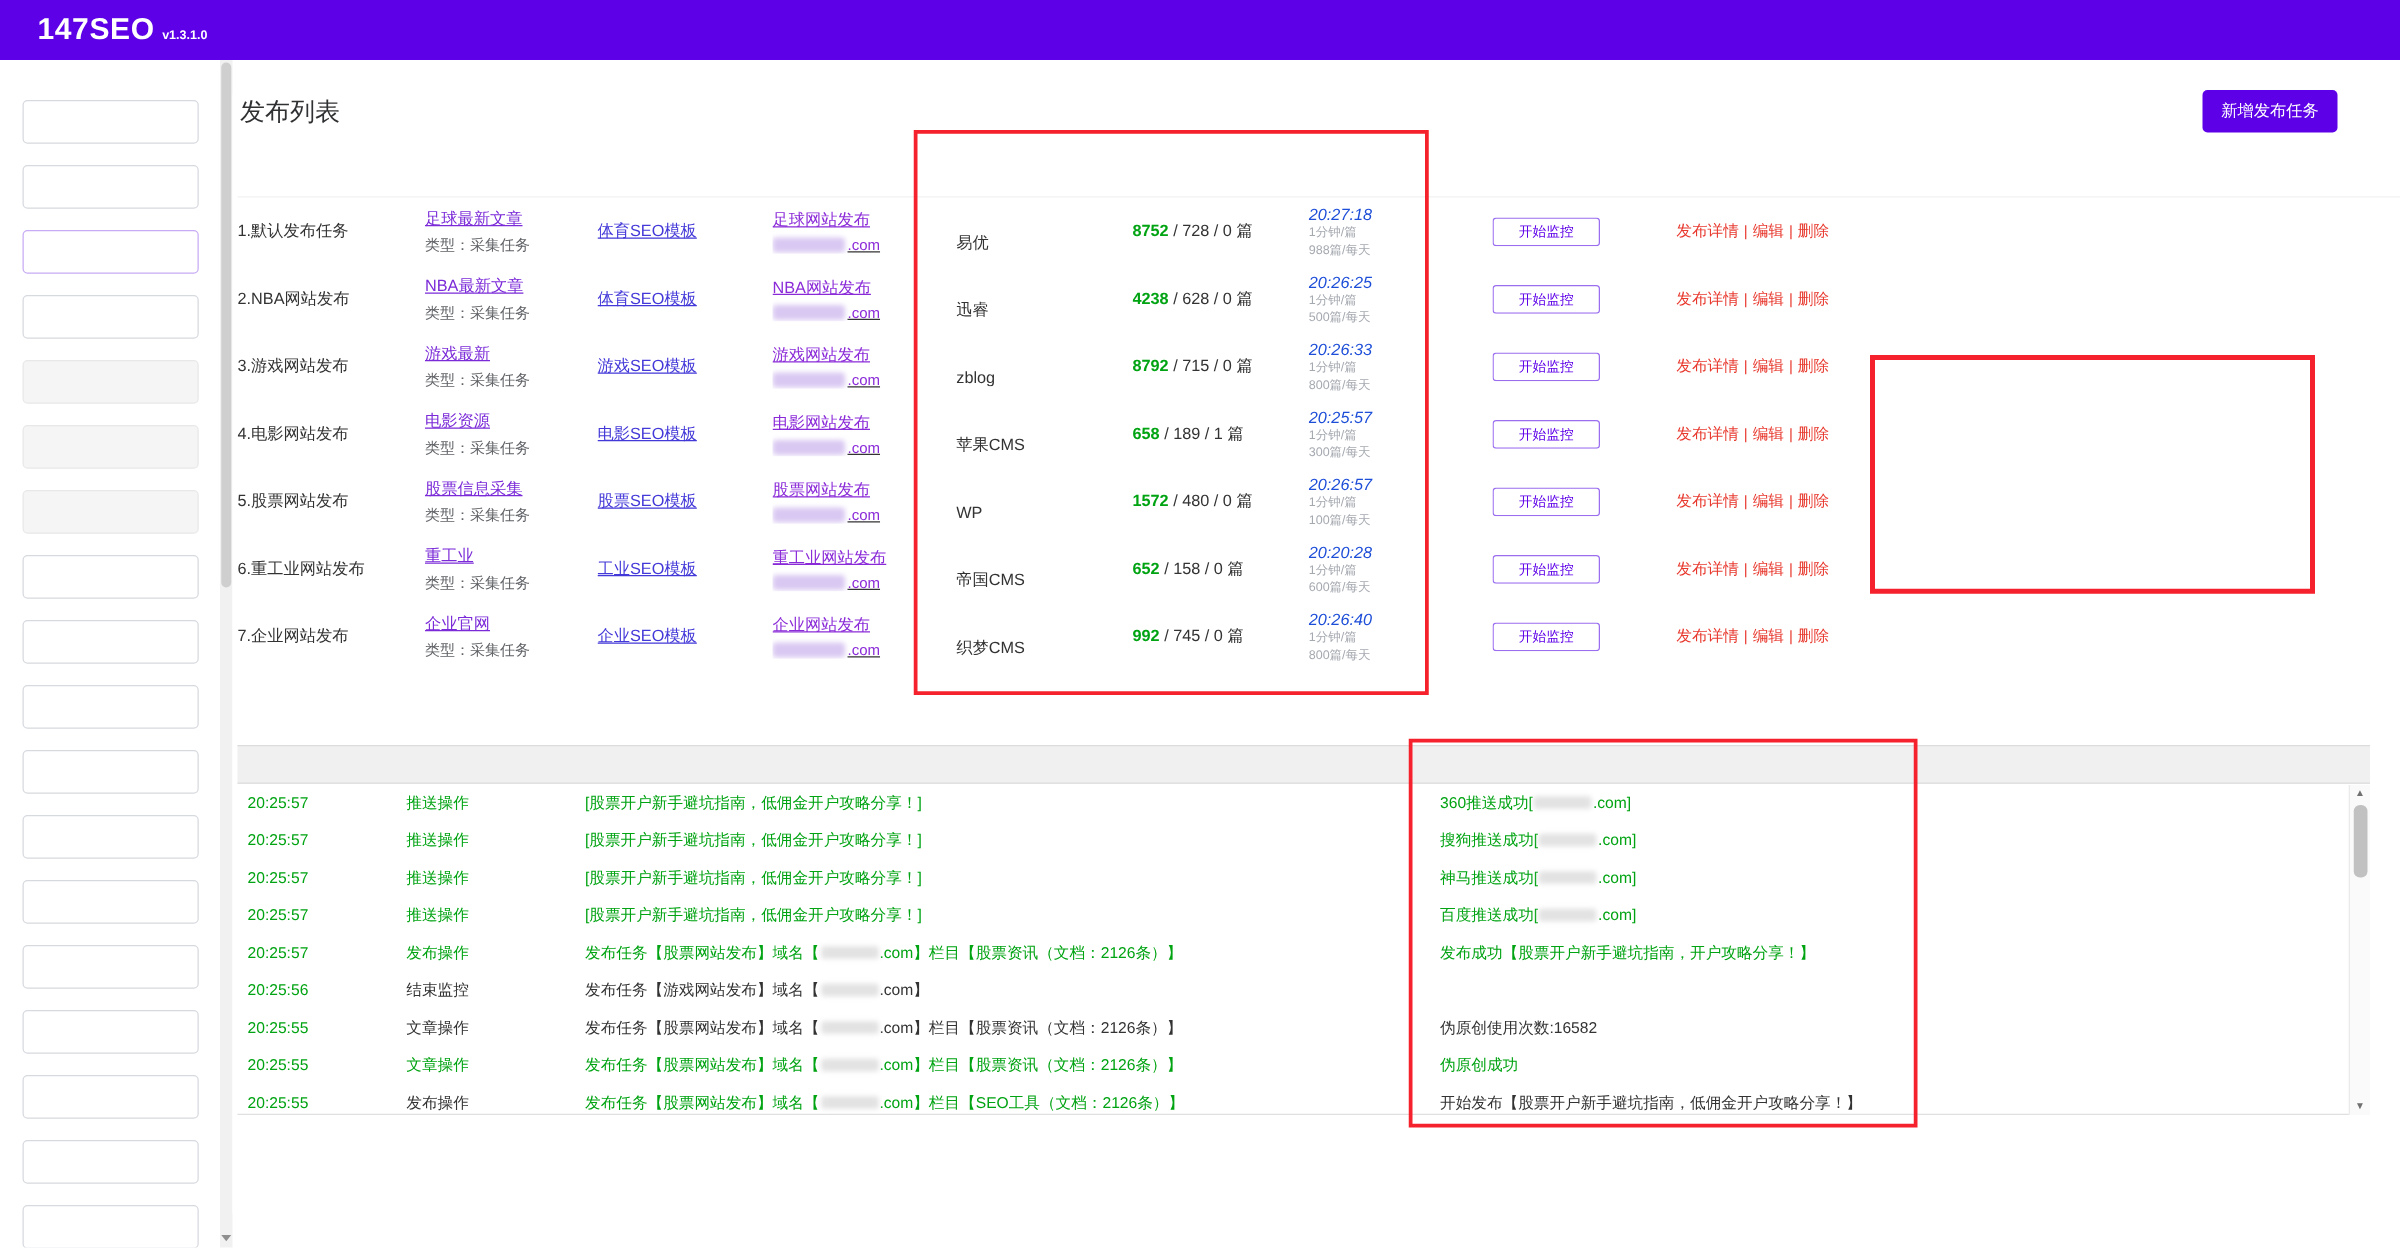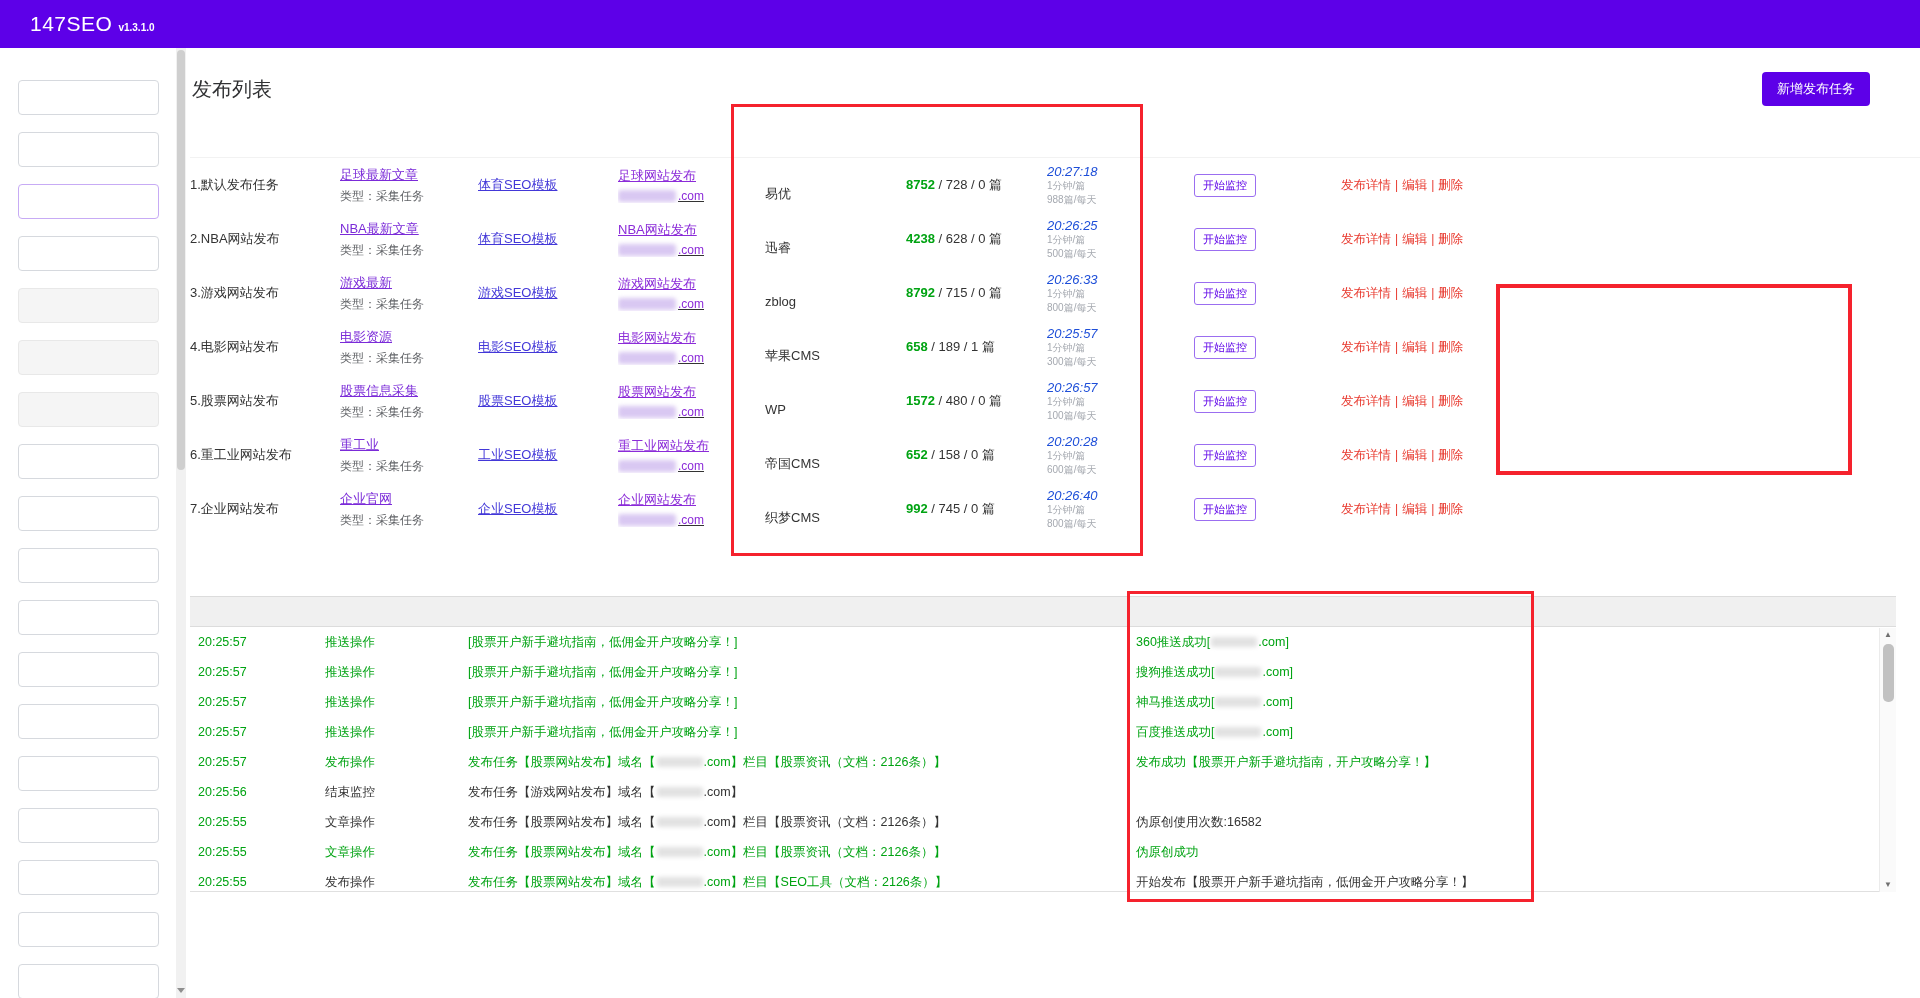--- a/index.html
+++ b/index.html
@@ -1,21 +1,21 @@
 <!DOCTYPE html>
 <html><head>
 <meta charset="utf-8">
 <style>
   *{margin:0;padding:0;box-sizing:border-box;font-family:"Liberation Sans","DejaVu Sans",sans-serif;}
   html,body{width:1920px;height:998px;overflow:hidden;background:#fff;}
 
   
   .header{position:absolute;top:0;left:0;width:1920px;height:48px;background:#5D00E8;display:flex;align-items:center;color:#fff;z-index:5;}
   .logo-wrap{margin-left:30px;display:flex;align-items:baseline;}
-  .logo{font-size:21px;font-weight:normal;letter-spacing:.5px;}
+  .logo{font-size:24px;font-weight:bold;letter-spacing:.5px;}
   .version{font-size:10px;margin-left:6px;font-weight:bold;}
   .nav{margin-left:auto;margin-right:31px;display:flex;gap:52px;}
   .nav-item{font-size:13px;font-weight:bold;cursor:pointer;white-space:nowrap;}
 
   
   .sidebar{position:absolute;top:48px;left:0;width:176px;bottom:0;background:#fff;padding-top:32px;overflow:hidden;}
   .side-btn{width:141px;margin:0 auto 17px;height:35px;line-height:33px;border:1px solid #D6D9DE;border-radius:4px;text-align:center;font-size:13px;color:#333;background:#fff;cursor:pointer;white-space:nowrap;overflow:hidden;}
   .side-btn.active{color:#5D00E8;border-color:#C7ABF5;}
   .side-btn.disabled{color:#ADADAD;background:#F5F5F5;border-color:#E8E8E8;cursor:default;}
   .side-scroll{position:absolute;top:48px;left:176px;width:10px;bottom:0;background:#F1F1F1;}
@@ -38,38 +38,38 @@
   .lnk{text-decoration:underline;cursor:pointer;display:inline-block;}
   .source{color:#7B2BD8;}
   .template{color:#4338D8;}
   .site{color:#8B2BD8;}
   .sub{font-size:12px;color:#606266;margin-top:4px;}
   .domain{margin-top:4px;color:#8B2BD8;font-size:12px;}
   .done{color:#00A312;font-weight:bold;}
   .rest{color:#333;margin-top:11px;}
   .next{font-size:13px;color:#1d4ed8;font-style:italic;}
   .subsmall{font-size:10px;color:#A5A9B0;margin-top:0;}
-  .monitor{font-size:11px;color:#5D00E8;border:1px solid #9B6EF0;background:#fff;border-radius:3px;padding:3px 8px;cursor:pointer;white-space:nowrap;}
+  .monitor{font-size:11px;color:#5D00E8;border:1px solid #9B6EF0;background:#fff;border-radius:3px;padding:3px 20px;cursor:pointer;white-space:nowrap;}
   .act{color:#E8392E;font-size:12.5px;cursor:pointer;text-decoration:none;}
   .sep{color:#E8392E;margin:0 4px;font-size:12px;}
 
   
   .redact{display:inline-block;width:58px;height:12px;background:#D9C8F2;border-radius:3px;filter:blur(2px);vertical-align:-2px;margin-right:2px;}
   .redact-s{display:inline-block;width:46px;height:10px;background:#E2E2E2;border-radius:2px;filter:blur(2px);vertical-align:-1px;margin:0 1px;}
 
   
   .log{position:absolute;left:4px;right:24px;top:548px;}
   .log-head{display:flex;height:31px;line-height:30px;background:#F0F0F0;border-top:1px solid #DCDCDC;border-bottom:1px solid #DCDCDC;font-size:13px;color:#333;}
   .log-body{height:265px;overflow:hidden;border-bottom:1px solid #E0E0E0;}
   .log-row{display:flex;height:30px;line-height:30px;font-size:12.5px;white-space:nowrap;}
   .lcell{overflow:hidden;padding-right:6px;}
   .l1{width:135px;padding-left:8px;}
   .l2{width:143px;}
   .l3{width:668px;}
-  .l4{flex:1;}
+  .l4{flex:1;margin-left:16px;}
   .log-scroll{position:absolute;right:0;top:32px;width:17px;height:264px;background:#FAFAFA;border-left:1px solid #EBEBEB;}
   .ls-arrow{position:absolute;left:0;right:0;height:14px;text-align:center;font-size:8px;color:#707070;line-height:14px;cursor:pointer;}
   .ls-arrow.up{top:0;}
   .ls-arrow.down{bottom:0;}
   .ls-thumb{position:absolute;top:16px;left:3px;width:11px;height:58px;background:#C1C1C1;border-radius:5px;cursor:pointer;}
 
   
   .redbox{position:absolute;border:3px solid #F5222D;z-index:20;pointer-events:none;background:transparent;}
   .box1{left:731px;top:104px;width:412px;height:452px;}
   .box2{left:1496px;top:284px;width:356px;height:191px;border-width:4px;padding:10px 0 0 24px;}

